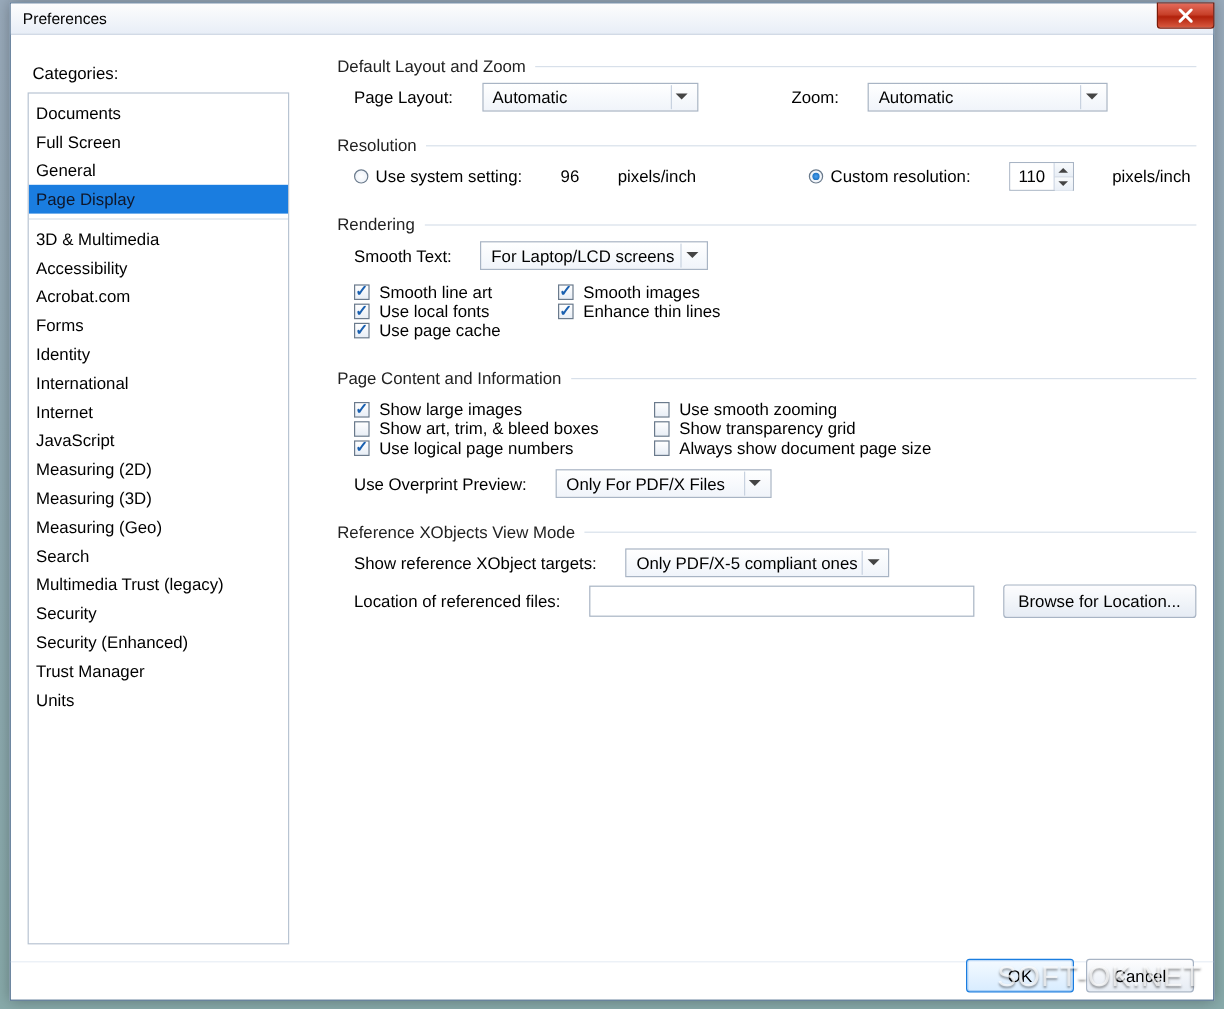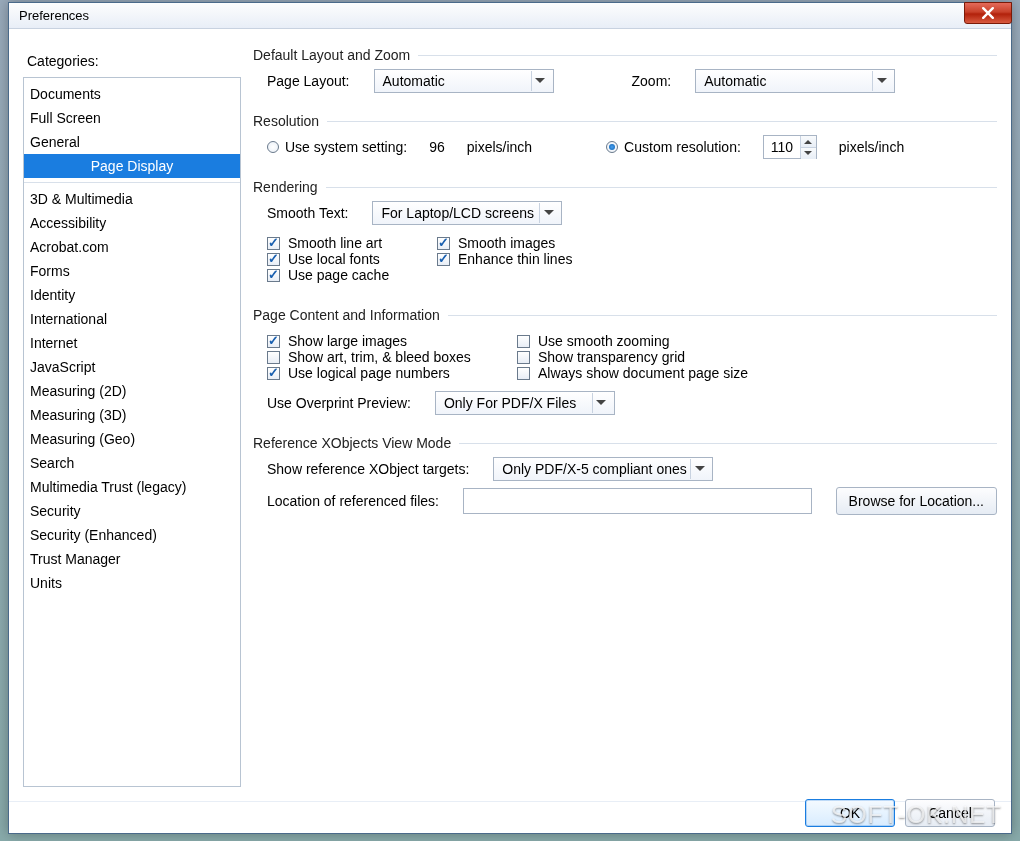--- a/index.html
+++ b/index.html
@@ -79,36 +79,36 @@
   }
   .lb-item {
     padding: 2px 6px;
     font-size: 14px;
     color: #000;
     cursor: pointer;
     line-height: 20px;
   }
   .lb-item.selected {
     background: #1a7de0;
-    color: #ffffff;
-    text-align: center;
+    color: #0f172a;
   }
   .lb-sep {
     height: 1px;
     background: #d8e0ea;
     margin: 4px 0;
   }
   .right {
     flex: 1;
     display: flex;
     flex-direction: column;
     gap: 14px;
   }
   .group {
     color: #000;
+    margin-left: 28px;
   }
   .group-head {
     font-size: 14px;
     color: #222;
     margin-bottom: 6px;
     display: flex;
     align-items: center;
     gap: 8px;
   }
   .group-head .line {
@@ -308,21 +308,21 @@
             <span class="arrow"></span>
           </div>
         </div>
       </div>
 
       <div class="group">
         <div class="group-head">
           <span>Resolution</span>
           <span class="line"></span>
         </div>
-        <div class="row" style="gap:22px">
+        <div class="row" style="gap:32px">
           <span class="radio" id="radio-sys">
             <span class="ind"></span>
             <span class="label">Use system setting:</span>
           </span>
           <span class="label">96</span>
           <span class="label">pixels/inch</span>
           <span style="width:30px"></span>
           <span class="radio checked" id="radio-custom">
             <span class="ind"></span>
             <span class="label">Custom resolution:</span>

